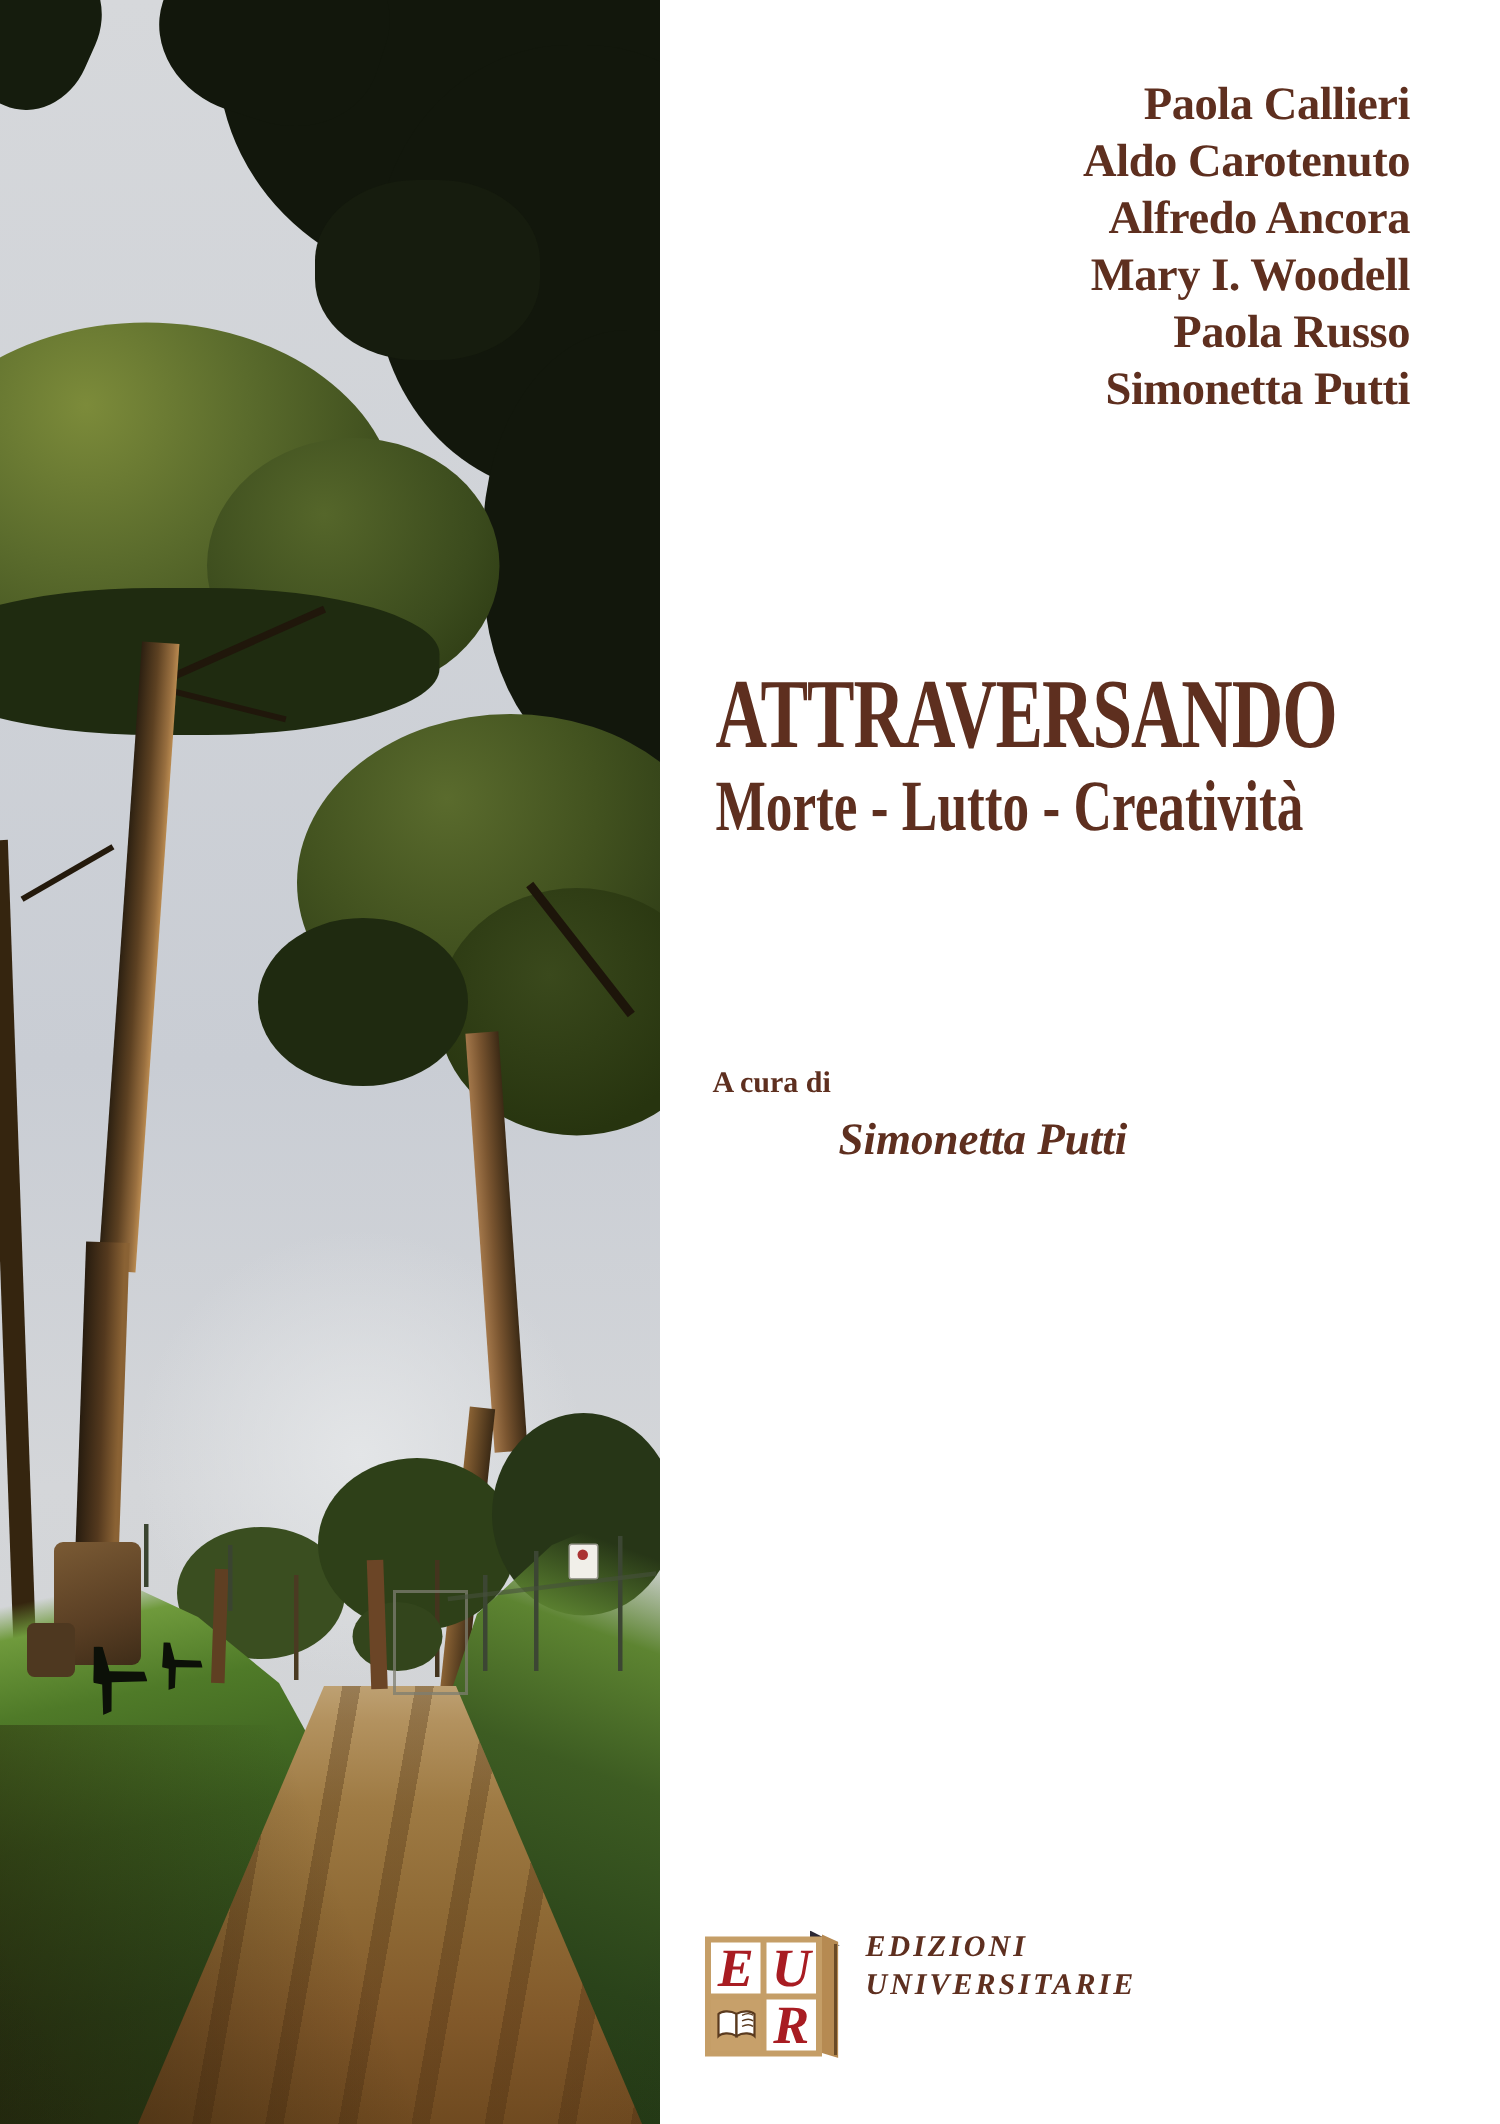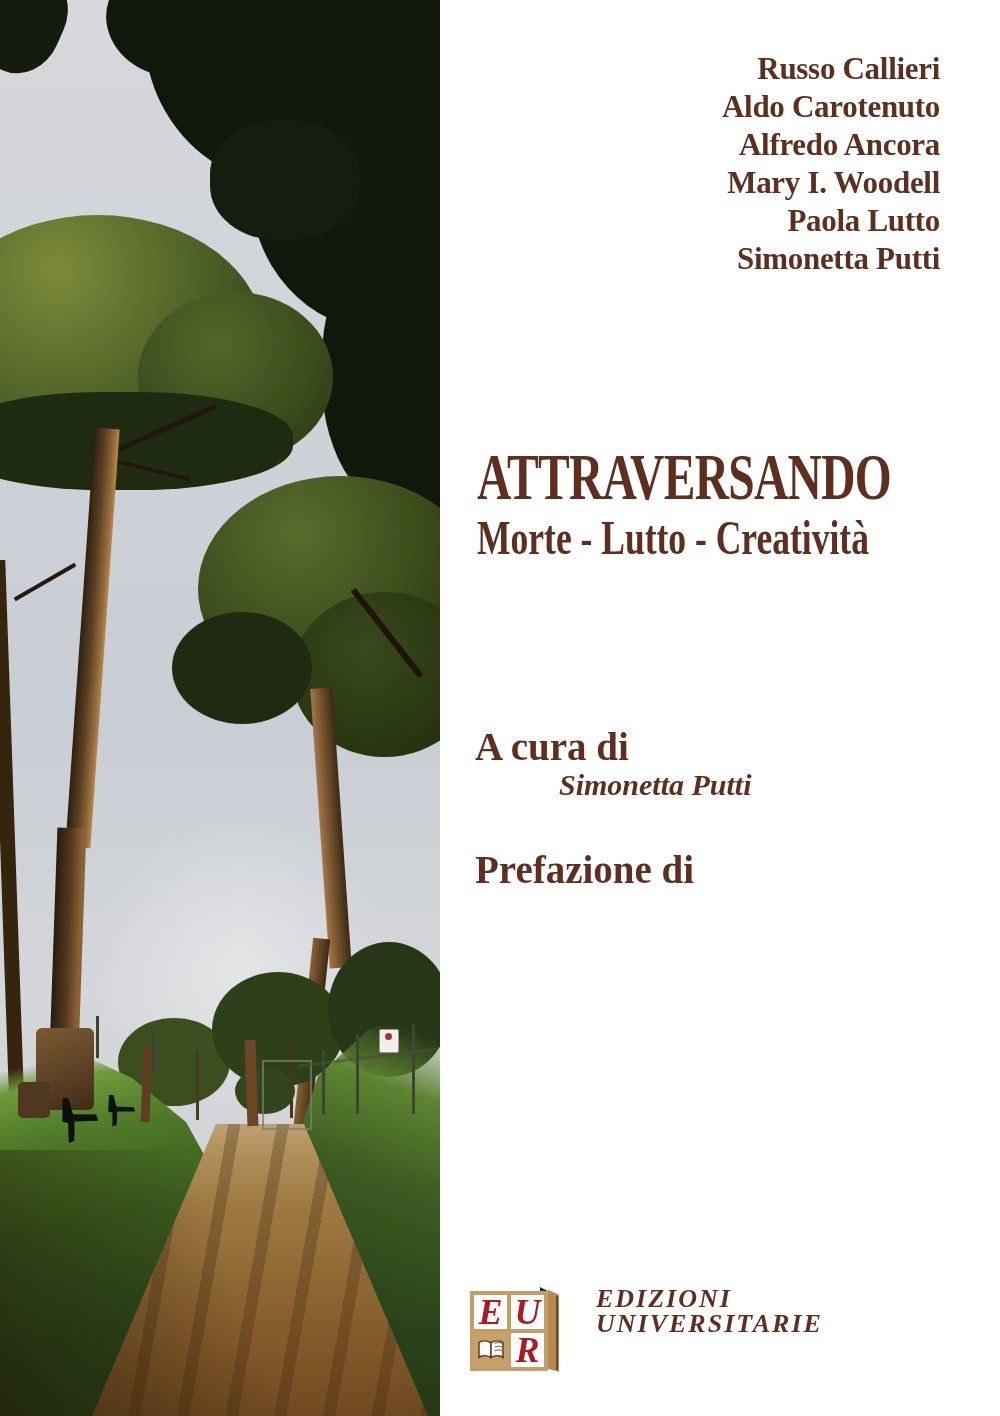--- a/index.html
+++ b/index.html
@@ -98,38 +98,38 @@
   
   .txt{color:#5e2f1f;}
   .authors{position:absolute;right:60px;top:50px;text-align:right;
     font-size:31px;font-weight:bold;line-height:38px;letter-spacing:-0.3px;}
   .title-block{position:absolute;left:477px;top:446px;width:520px;text-align:right;}
   .book-title{margin:0;font-size:66px;line-height:62px;font-weight:bold;
     transform:scaleX(0.72);transform-origin:0 50%;white-space:nowrap;letter-spacing:-1px;}
   .book-subtitle{margin:6px 0 0 0;font-size:48px;line-height:48px;font-weight:bold;
     transform:scaleX(0.74);transform-origin:0 50%;white-space:nowrap;}
   .credits{position:absolute;left:475px;top:704px;font-weight:bold;}
-  .credit-label{font-size:39px;line-height:36px;margin-top:25px;}
+  .credit-label{font-size:20px;line-height:36px;}
   .credit-name{font-size:30px;line-height:40px;font-style:italic;padding-left:84px;white-space:nowrap;}
   .credit-gap{height:22px;}
   
   .logo{position:absolute;left:470px;top:1288px;width:92px;height:86px;}
   .logo-front{position:absolute;left:0;top:3px;width:78px;height:80px;background:#c59e67;
     display:grid;grid-template-columns:1fr 1fr;grid-template-rows:1fr 1fr;gap:4px;padding:4px;box-sizing:border-box;}
   .logo-cell{background:#ffffff;display:flex;align-items:center;justify-content:center;overflow:hidden;}
   .logo-letter{font-family:"Liberation Serif","DejaVu Serif",serif;font-style:italic;font-weight:bold;
     font-size:36px;line-height:1;color:#a81c22;}
   .cell-book{background:#c7a06a;}
   .logo-side{position:absolute;left:78px;top:0;width:11px;height:84px;background:#b68a52;
     clip-path:polygon(0 2%,100% 8%,100% 100%,0 96%);}
   .logo-side-line{position:absolute;left:86px;top:8px;width:2px;height:74px;background:#6a4a26;}
   .logo-dark-corner{position:absolute;left:70px;top:-1px;width:20px;height:12px;background:#2b2733;
     clip-path:polygon(0 0,100% 85%,0 70%);}
-  .publisher-name{position:absolute;left:596px;top:1286px;color:#5e2f1f;
-    font-size:26px;line-height:25px;font-weight:bold;font-style:italic;letter-spacing:2px;white-space:nowrap;}
+  .publisher-name{position:absolute;left:577px;top:1286px;color:#5e2f1f;
+    font-size:20px;line-height:25px;font-weight:bold;font-style:italic;letter-spacing:2px;white-space:nowrap;}
 </style>
 </head>
 <body>
 
 <div class="cover">
 
   <div class="photo">
     <div class="b sky-glow"></div>
 
     <div class="b dk a1"></div>
@@ -180,38 +180,37 @@
     <div class="pole p2"></div>
     <div class="pole p3"></div>
     <div class="pole p4"></div>
     <div class="pole p5"></div>
     <div class="rail"></div>
     <div class="sign"></div>
     <div class="vignette"></div>
   </div>
 
   <div class="txt authors">
-    <div>Russo Callieri</div>
+    <div>Paola Callieri</div>
     <div>Aldo Carotenuto</div>
     <div>Alfredo Ancora</div>
     <div>Mary I. Woodell</div>
-    <div>Paola Lutto</div>
+    <div>Paola Russo</div>
     <div>Simonetta Putti</div>
   </div>
 
   <div class="txt title-block">
     <h1 class="book-title">ATTRAVERSANDO</h1>
     <h2 class="book-subtitle">Morte - Lutto - Creatività</h2>
   </div>
 
   <div class="txt credits">
     <div class="credit-label">A cura di</div>
     <div class="credit-name">Simonetta Putti</div>
     <div class="credit-gap"></div>
-    <div class="credit-label">Prefazione di</div>
   </div>
 
   <div class="logo">
     <div class="logo-dark-corner"></div>
     <div class="logo-side"></div>
     <div class="logo-side-line"></div>
     <div class="logo-front">
       <div class="logo-cell">
         <span class="logo-letter">E</span>
       </div>

